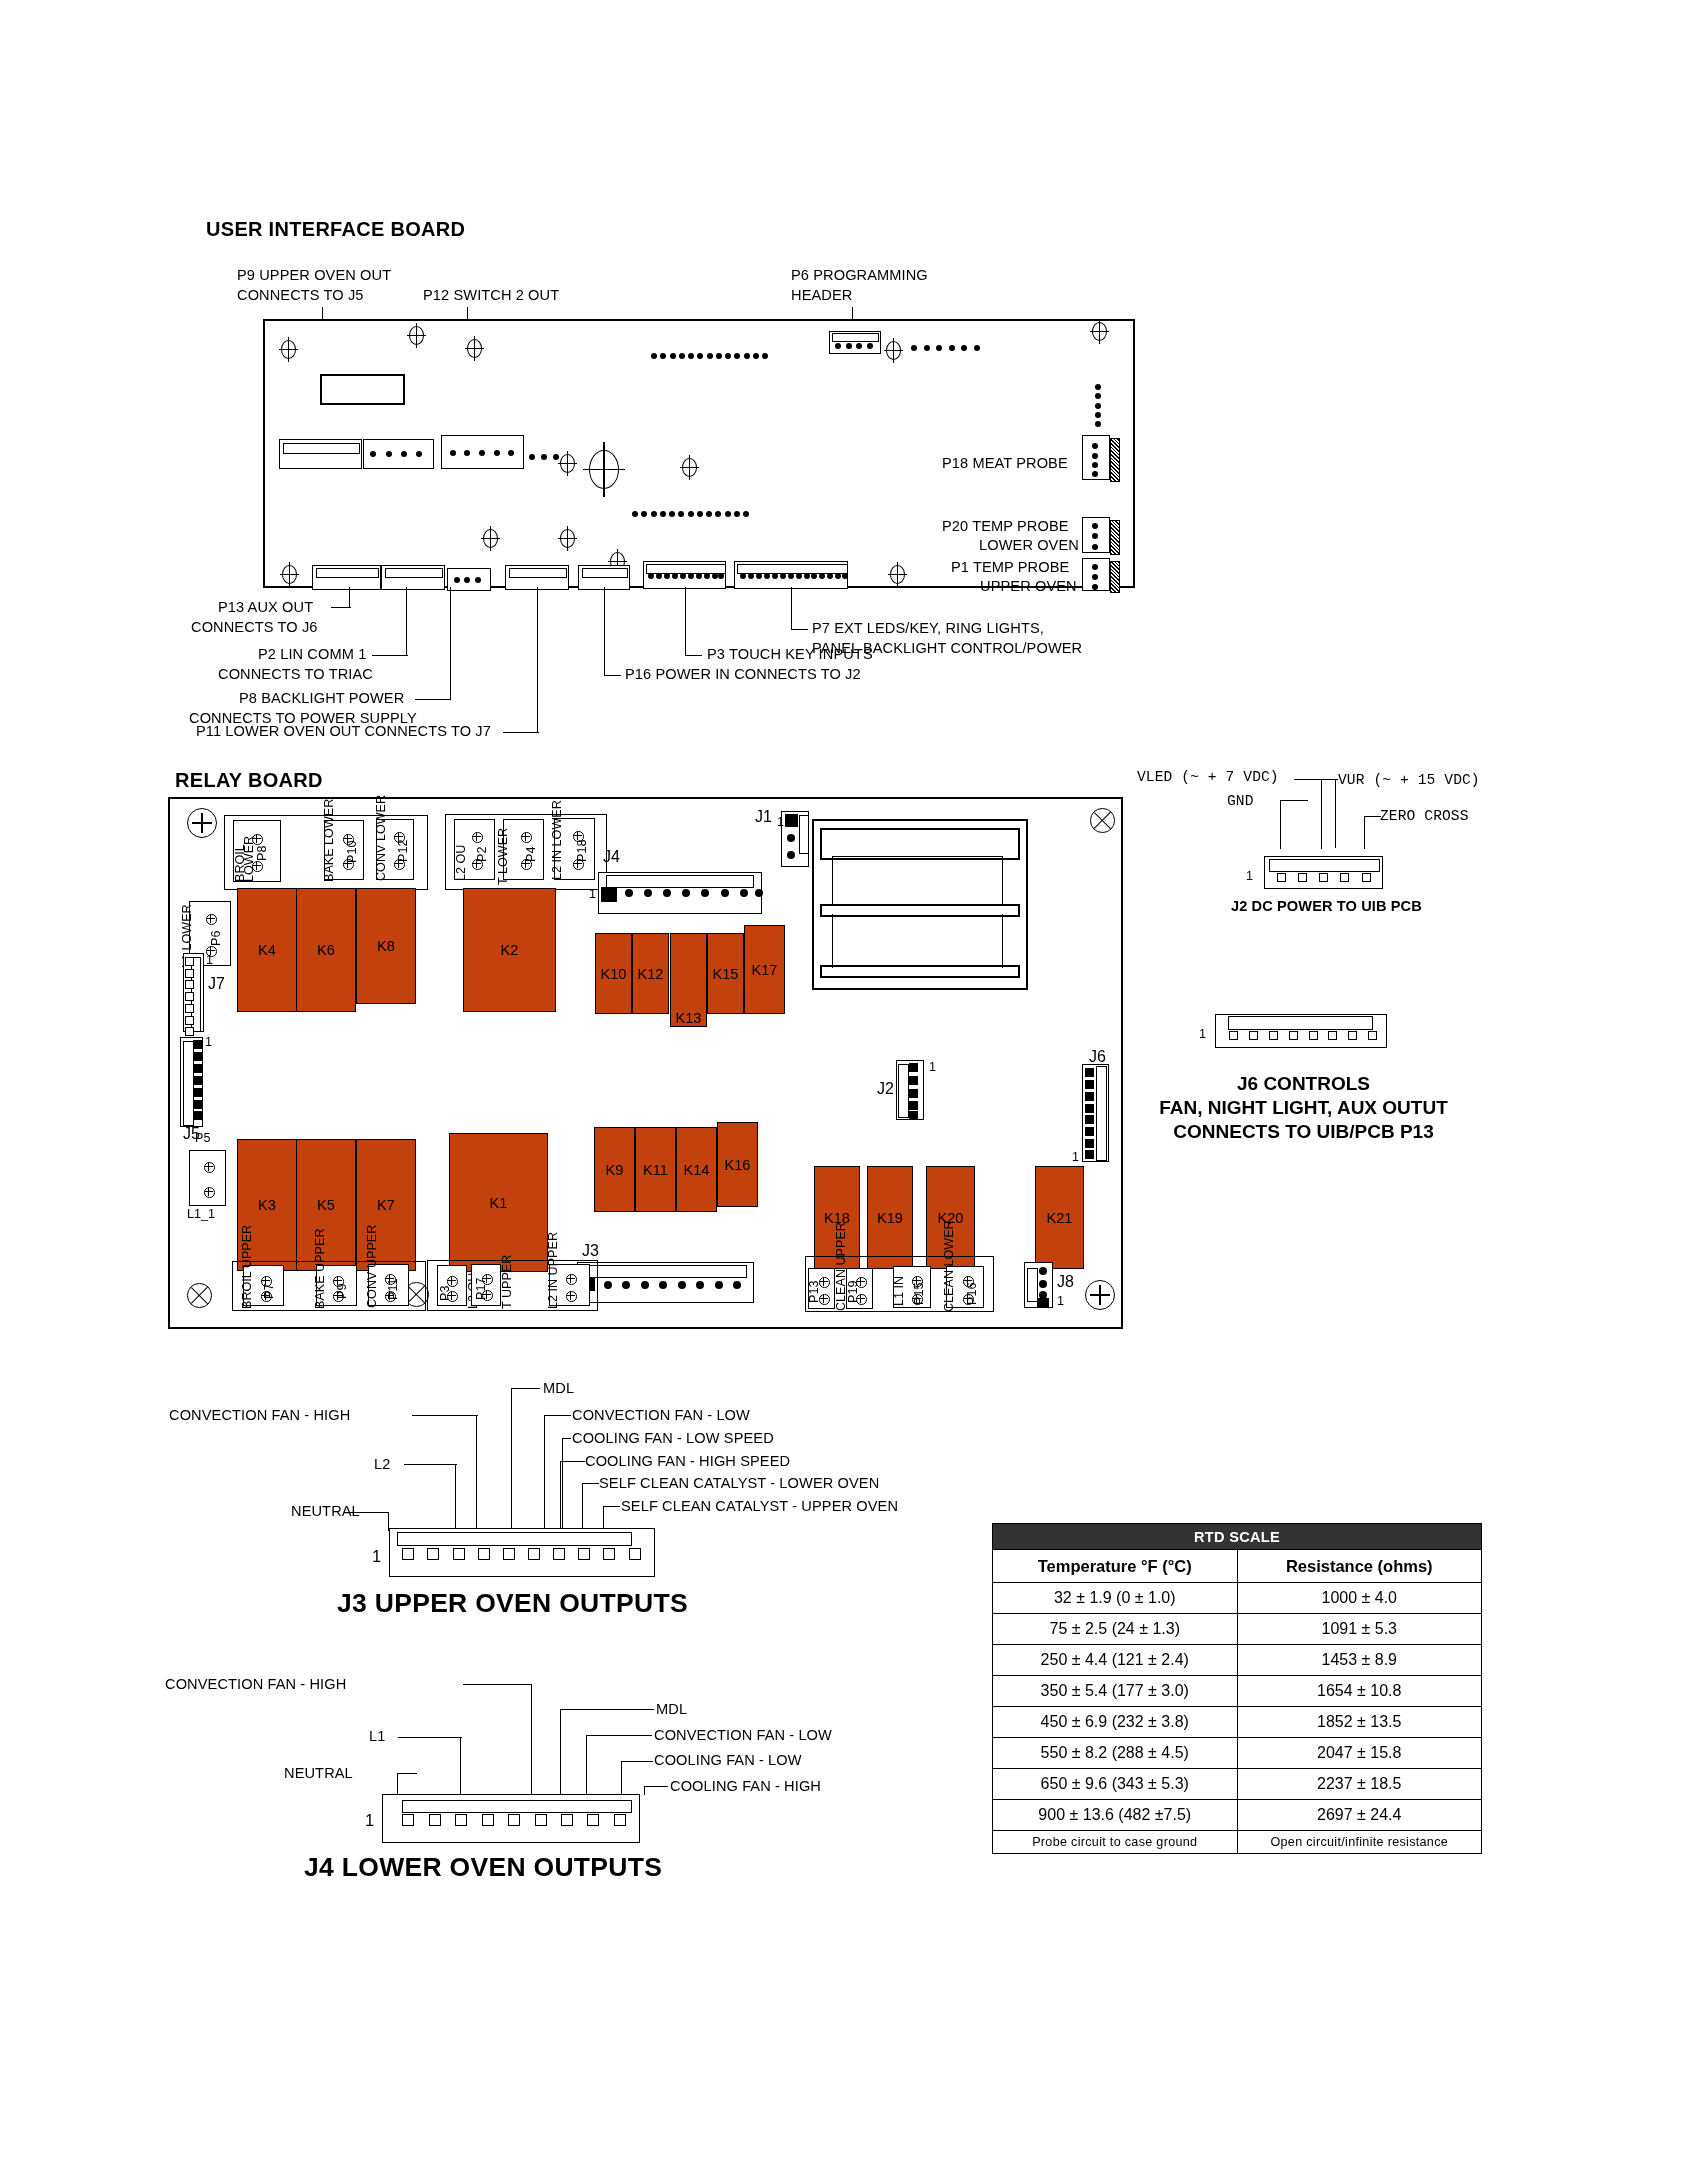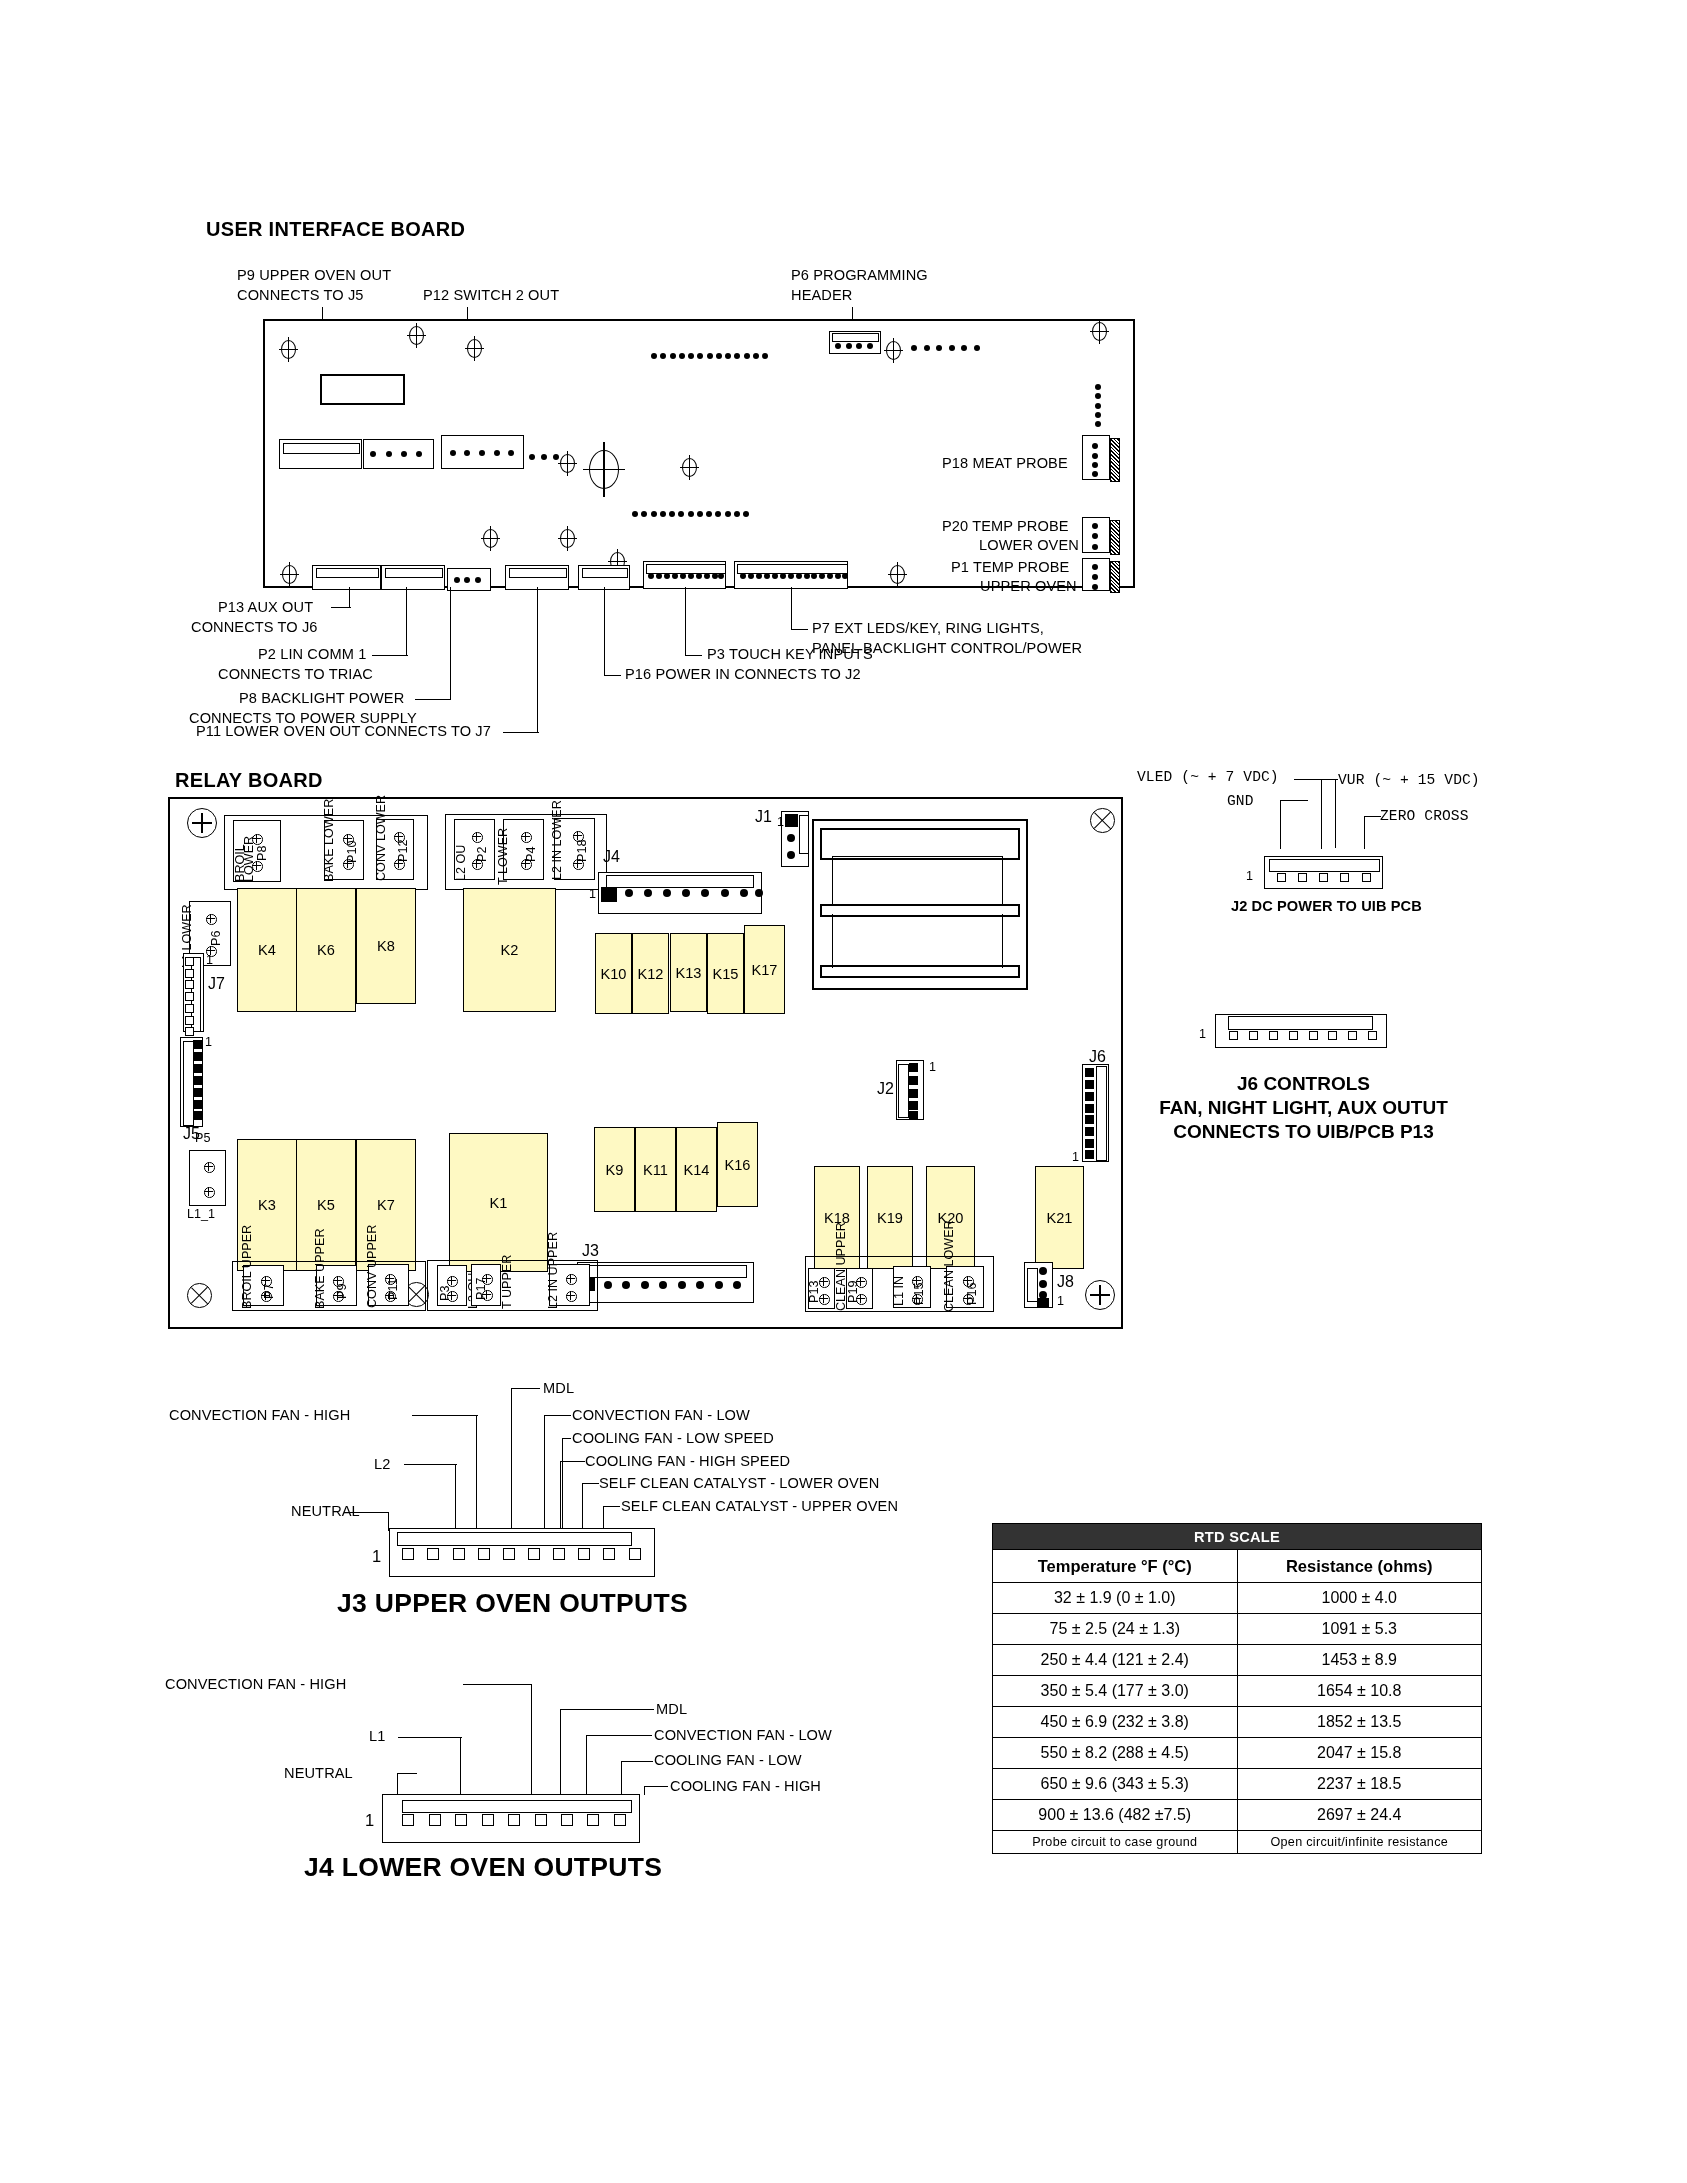--- a/index.html
+++ b/index.html
@@ -13,21 +13,21 @@
   }
   .abs { position:absolute; }
   .txt { font-size:14.6px; letter-spacing:0.1px; white-space:nowrap; line-height:1.18; }
   .txt-sm { font-size:12.6px; white-space:nowrap; }
   .hdr { font-size:20px; font-weight:bold; letter-spacing:0.3px; white-space:nowrap; }
   .bigttl { font-size:26.5px; font-weight:bold; letter-spacing:0.3px; white-space:nowrap; }
   .ln { background:#000; position:absolute; }
   .hl { height:1.3px; }
   .vl { width:1.3px; }
   .board { position:absolute; border:2px solid #000; background:#fff; box-sizing:border-box; }
-  .relaybox { position:absolute; border:1.3px solid #000; background:#fef9c3; box-sizing:border-box;
+  .relaybox { position:absolute; border:1.3px solid #000; background:#c2410c; box-sizing:border-box;
               font-size:14.6px; display:flex; align-items:center; justify-content:center; }
   .relaybox span { pointer-events:none; }
   .conn { position:absolute; border:1.3px solid #000; background:#fff; box-sizing:border-box; }
   .vert { writing-mode:vertical-rl; transform:rotate(180deg); white-space:nowrap; }
   .screwterm { position:absolute; border:1.3px solid #000; background:#fff; box-sizing:border-box; }
   .screw { position:absolute; width:8.6px; height:8.6px; border:1.3px solid #000; border-radius:50%; background:#fff; }
   .screw:before{content:"";position:absolute;left:-0.7px;top:2.6px;width:8.6px;height:1.3px;background:#000;}
   .screw:after{content:"";position:absolute;left:2.6px;top:-0.7px;width:1.3px;height:8.6px;background:#000;}
   .mtgholeX { position:absolute; border:1.3px solid #000; border-radius:50%; }
   .mtgholeX:before{content:"";position:absolute;left:50%;top:0;width:1.3px;height:100%;margin-left:-0.7px;background:#000;transform:rotate(45deg);}
@@ -354,21 +354,21 @@
 <div class="relaybox" style="left:463px; top:888px; width:93px; height:124px;">
     <span>K2</span>
   </div>
 
 <div class="relaybox" style="left:595px; top:933px; width:37px; height:81px;">
     <span>K10</span>
   </div>
 <div class="relaybox" style="left:632px; top:933px; width:37px; height:81px;">
     <span>K12</span>
   </div>
-<div class="relaybox" style="left:670px; top:933px; width:37px; height:79px;">
+<div class="relaybox" style="left:670px; top:933px; width:37px; height:94px;align-items:flex-end;">
     <span>K13</span>
   </div>
 <div class="relaybox" style="left:707px; top:933px; width:37px; height:81px;">
     <span>K15</span>
   </div>
 <div class="relaybox" style="left:744px; top:925px; width:41px; height:89px;">
     <span>K17</span>
   </div>
 
 <div class="relaybox" style="left:237px; top:1139px; width:60px; height:132px;">

